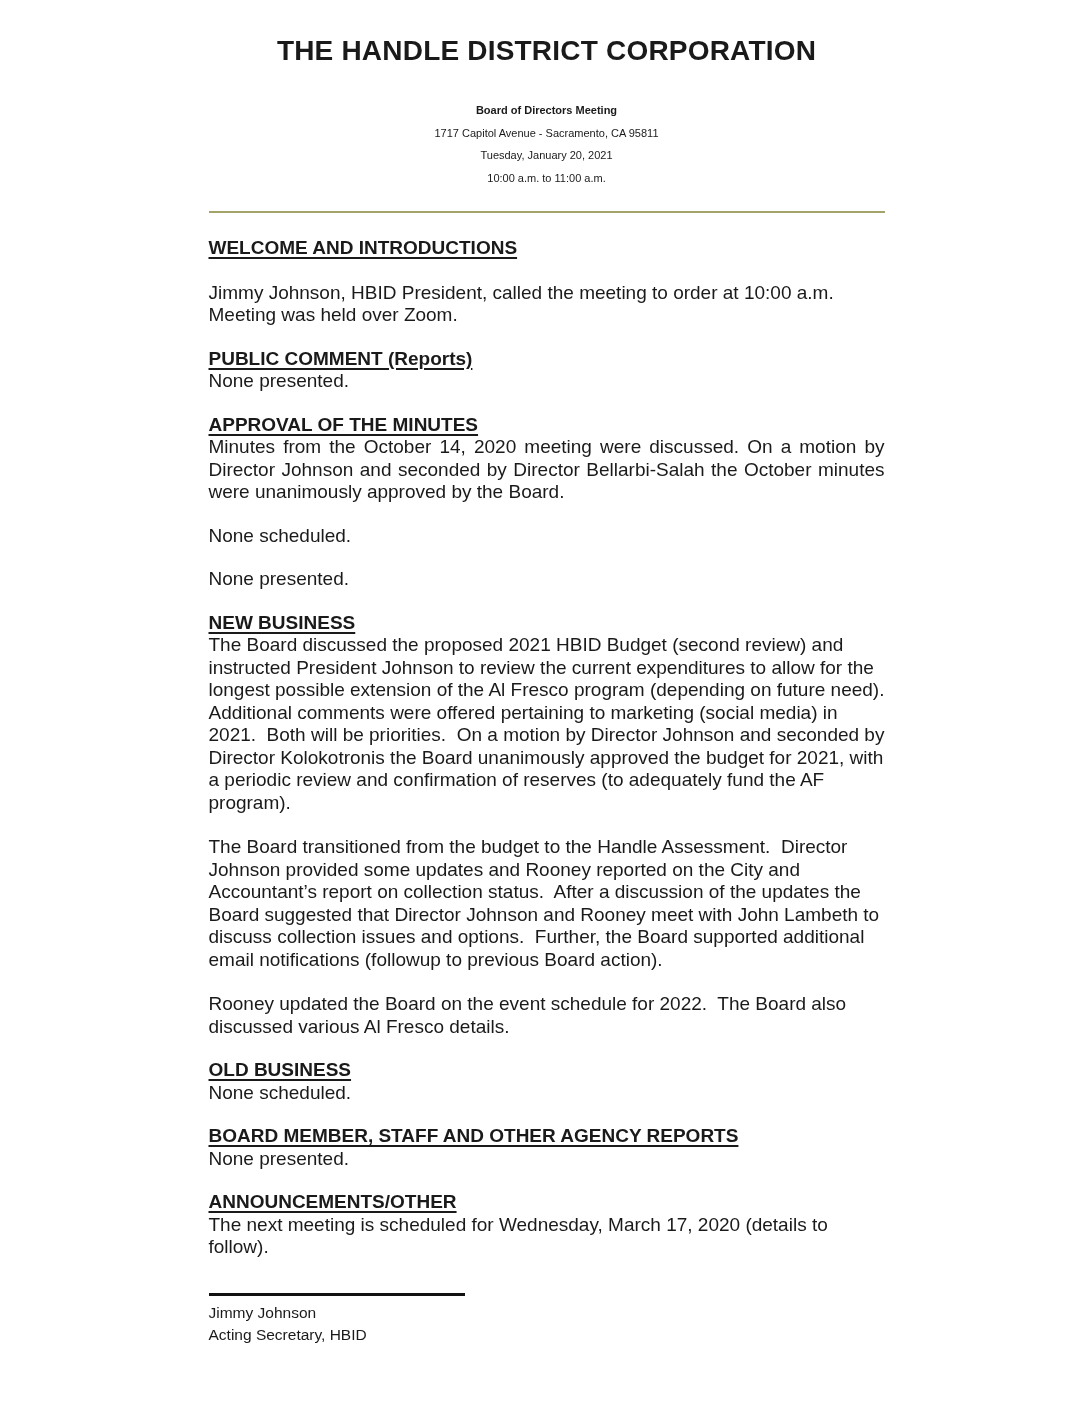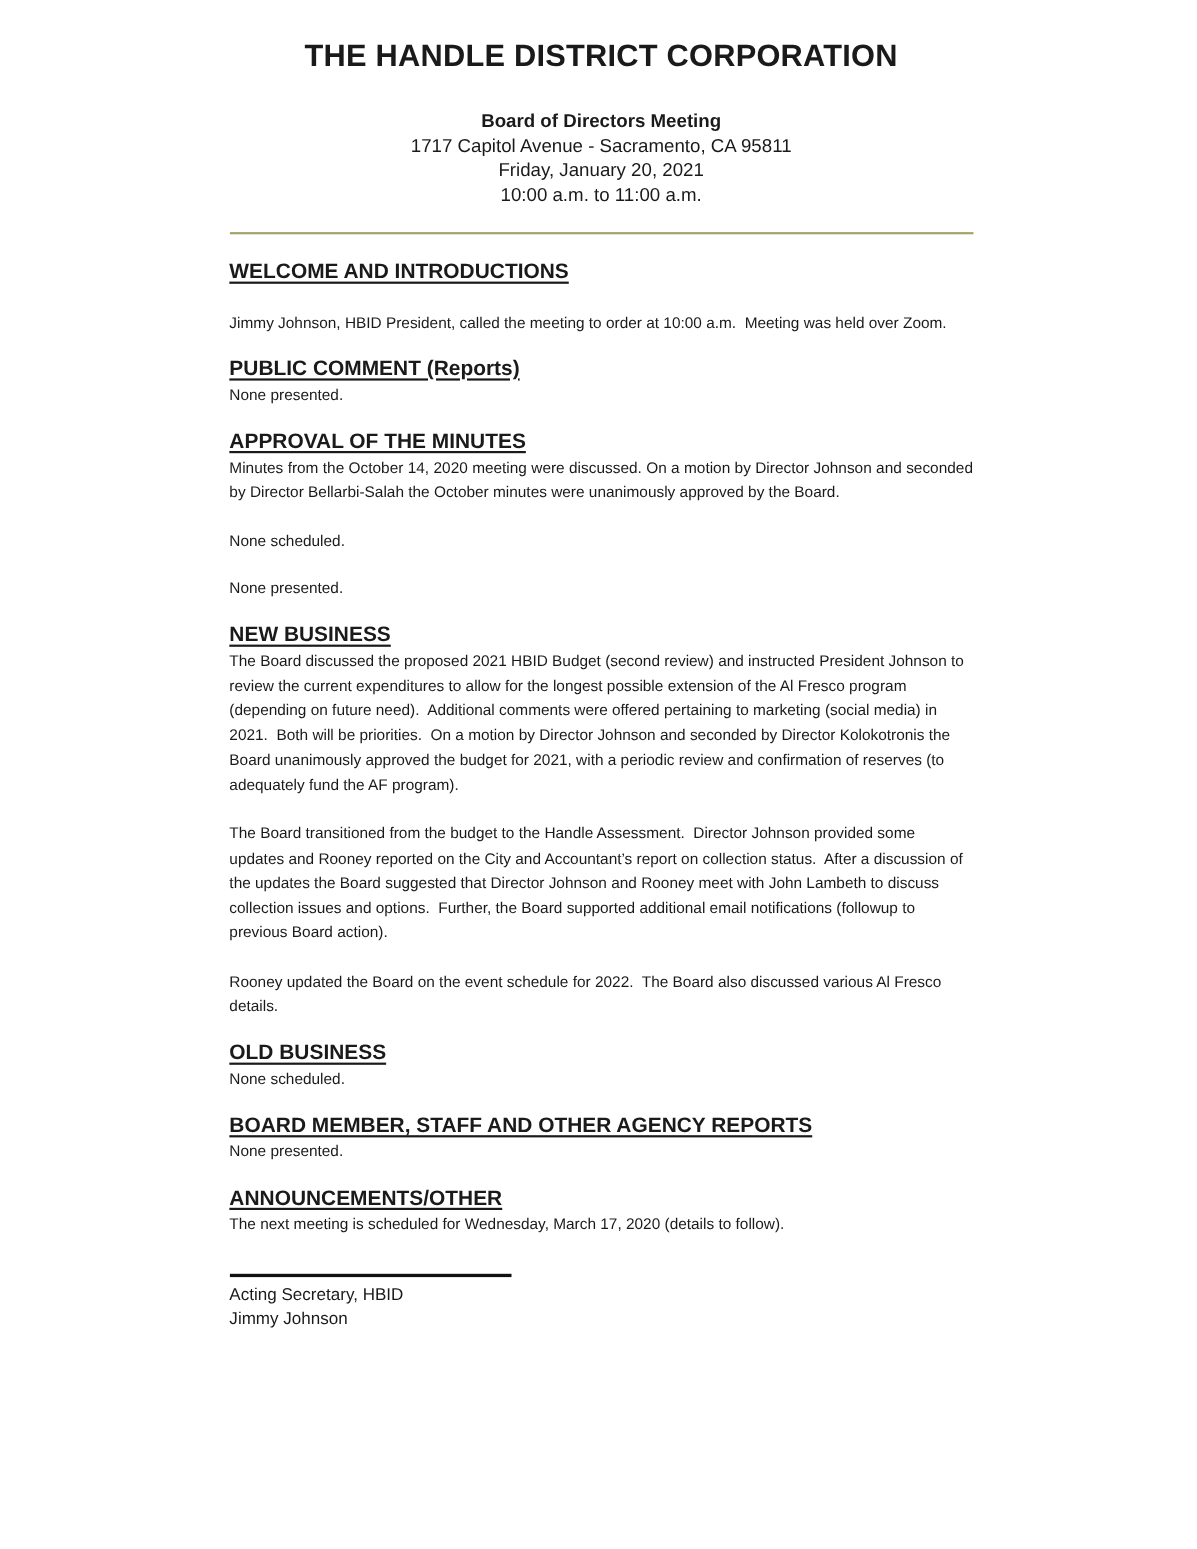--- a/index.html
+++ b/index.html
@@ -16,21 +16,21 @@
   }
   .doc-title {
     text-align: center;
     font-size: 28px;
     font-weight: 700;
     letter-spacing: 0.2px;
     margin: 0 0 32px 0;
   }
   .header-sub {
     text-align: center;
-    font-size: 17px;
+    font-size: 11px;
     line-height: 22.5px;
   }
   .header-sub .meeting-name { font-weight: 700; }
   .header-rule {
     border: none;
     border-top: 2px solid #a4a46a;
     margin: 22px 0 0 0;
   }
   .body-area { margin-top: 24px; }
   .section { margin-bottom: 21px; }
@@ -40,21 +40,21 @@
     line-height: 22.5px;
     margin: 0;
   }
   .section-heading .hd-underline {
     text-decoration: underline;
     text-decoration-thickness: 1.5px;
     text-underline-offset: 3px;
   }
   .section-heading.gap-after { margin-bottom: 22px; }
   .section p {
-    font-size: 14px;
+    font-size: 19px;
     line-height: 22.5px;
     margin: 0 0 22px 0;
     white-space: pre-wrap;
   }
   .section p:last-child { margin-bottom: 0; }
   .section p.justified { text-align: justify; }
   .signature-block { margin-top: 34px; }
   .signature-line {
     width: 256px;
     height: 0;
@@ -70,21 +70,21 @@
 </head>
 <body>
 
 <div class="page">
 
   <h1 class="doc-title">THE HANDLE DISTRICT CORPORATION</h1>
 
   <div class="header-sub">
     <div class="meeting-name">Board of Directors Meeting</div>
     <div>1717 Capitol Avenue - Sacramento, CA 95811</div>
-    <div>Friday, January 20, 2021</div>
+    <div>Tuesday, January 20, 2021</div>
     <div>10:00 a.m. to 11:00 a.m.</div>
   </div>
 
   <hr class="header-rule">
 
   <div class="body-area">
 
     <div class="section">
       <h2 class="section-heading gap-after"><span class="hd-underline">WELCOME AND INTRODUCTIONS</span></h2>
       <p>Jimmy Johnson, HBID President, called the meeting to order at 10:00 a.m.  Meeting was held over Zoom.</p>
@@ -128,18 +128,18 @@
     <div class="section">
       <h2 class="section-heading"><span class="hd-underline">ANNOUNCEMENTS/OTHER</span></h2>
       <p>The next meeting is scheduled for Wednesday, March 17, 2020 (details to follow).</p>
     </div>
 
     <div class="section">
     </div>
 
     <div class="signature-block">
       <div class="signature-line"></div>
+      <p class="sig-text">Jimmy Johnson</p>
       <p class="sig-text">Acting Secretary, HBID</p>
-      <p class="sig-text">Jimmy Johnson</p>
     </div>
 
   </div>
 </div>
 
 </body></html>

